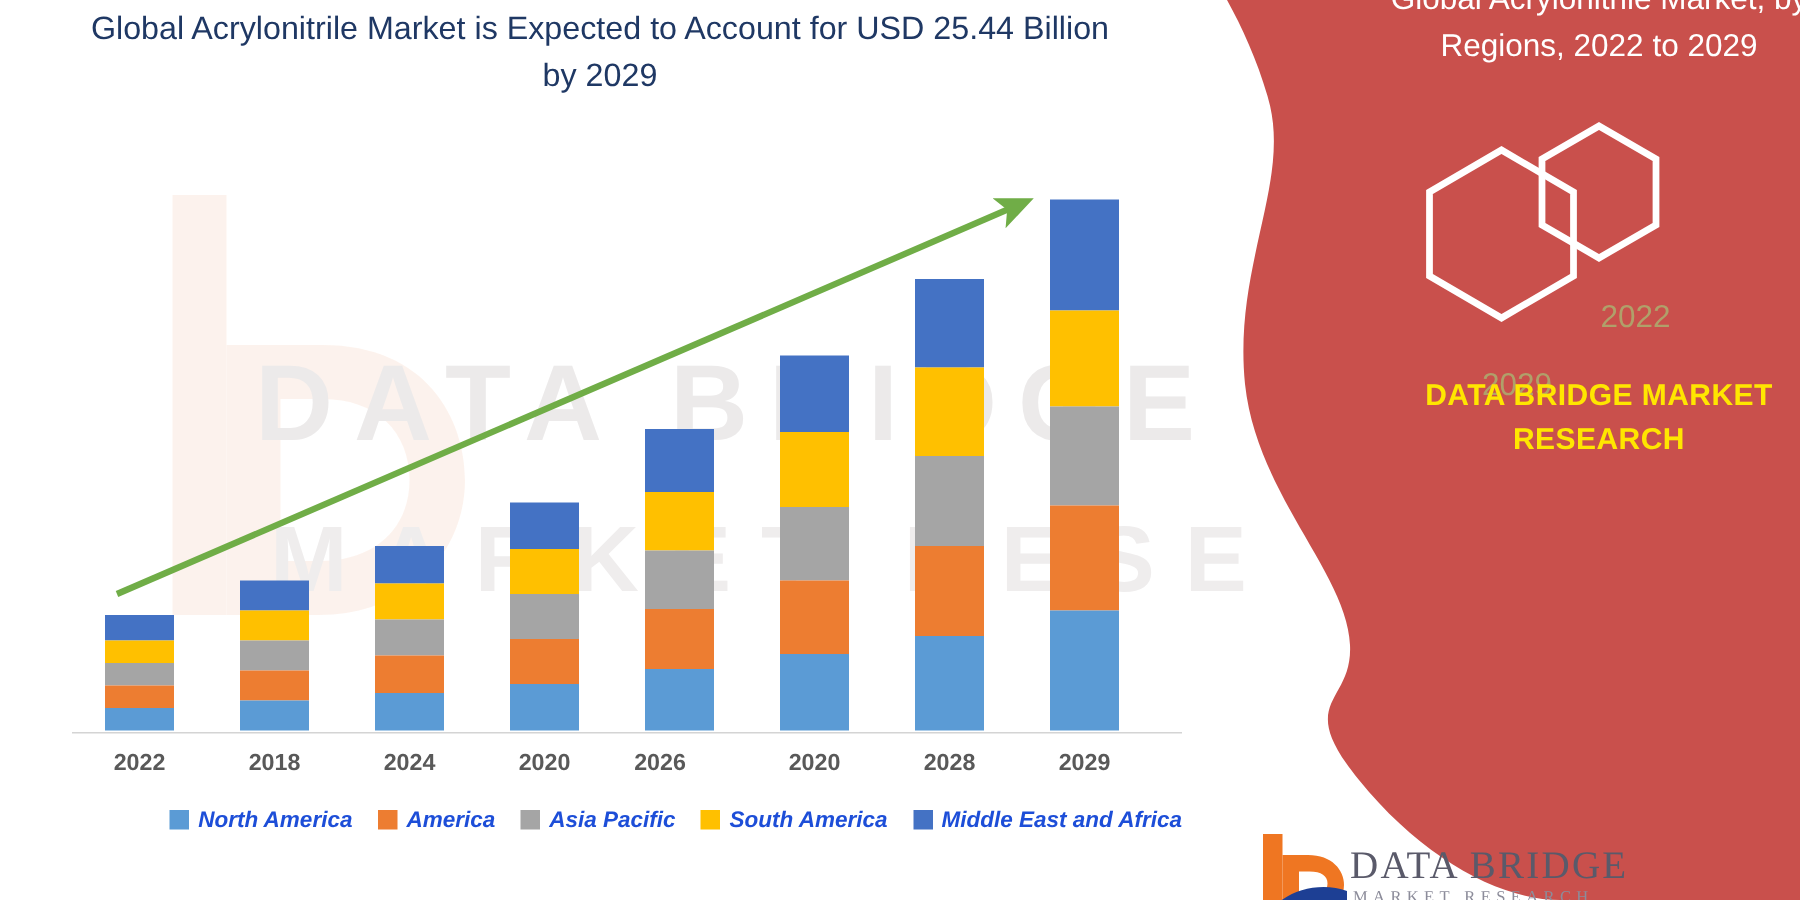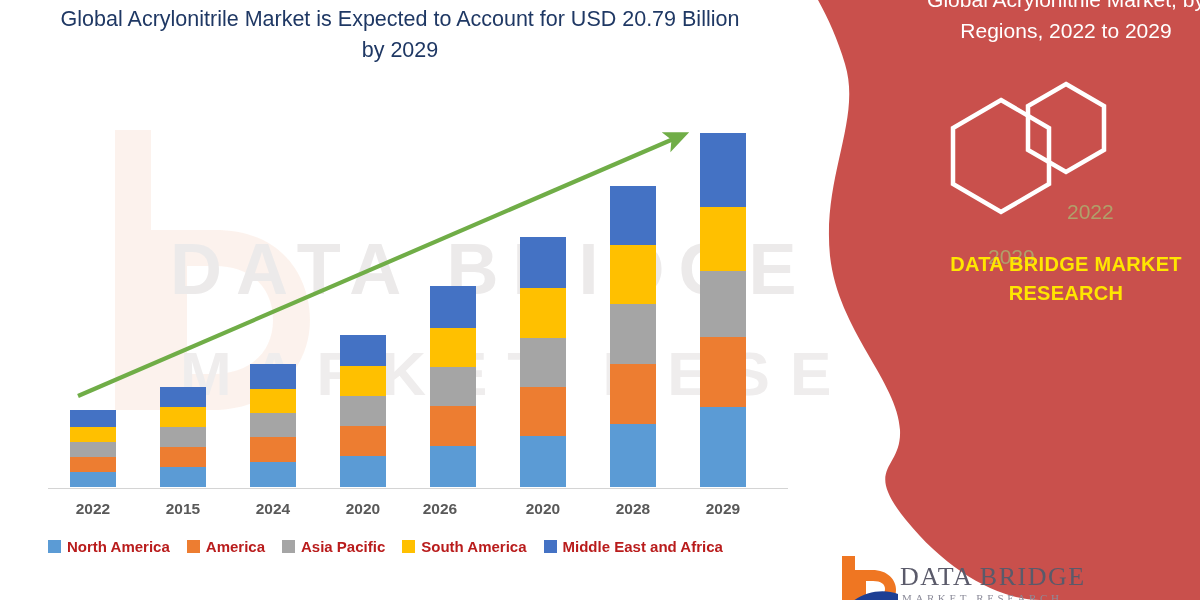--- a/index.html
+++ b/index.html
@@ -109,25 +109,26 @@
   }
 
   
   .legend {
     position: absolute;
     left: 48px;
     top: 538px;
     width: 740px;
     display: flex;
     align-items: center;
-    justify-content: flex-start;
+    justify-content: flex-end;
     gap: 17px;
     font-size: 15px;
     font-weight: bold;
-    color: #b91c1c;
+    color: #1d4ed8;
+    font-style: italic;
   }
   .legend-item {
     display: flex;
     align-items: center;
     gap: 6px;
     white-space: nowrap;
   }
   .legend-swatch {
     width: 13px; height: 13px;
     flex: 0 0 auto;
@@ -221,21 +222,21 @@
 
     <svg class="wm-left" viewBox="0 0 230 300">
       <path d="M20 10 L56 10 L56 290 L20 290 Z" fill="#fbe9df"></path>
       <path d="M56 110 L120 110 C190 110 215 160 215 200 C215 250 175 290 118 290 L56 290 Z
                M92 146 L92 254 L118 254 C155 254 178 232 178 200 C178 168 156 146 120 146 Z" fill="#fbe9df" fill-rule="evenodd"></path>
     </svg>
 
     <div class="wm-text row1">DATA BRIDGE</div>
     <div class="wm-text row2">MARKET RESEARCH</div>
 
-    <div class="chart-title">Global Acrylonitrile Market is Expected to Account for USD 20.79 Billion by 2029</div>
+    <div class="chart-title">Global Acrylonitrile Market is Expected to Account for USD 25.44 Billion by 2029</div>
 
     <div class="plot">
       <div class="axis-line"></div>
       <div id="bars">
           <div class="bar" style="left: 70px;">
             <div class="seg" style="height: 17.0578px; background: rgb(68, 114, 196);"></div>
             <div class="seg" style="height: 15.051px; background: rgb(255, 192, 0);"></div>
             <div class="seg" style="height: 15.051px; background: rgb(165, 165, 165);"></div>
             <div class="seg" style="height: 15.051px; background: rgb(237, 125, 49);"></div>
             <div class="seg" style="height: 15.051px; background: rgb(91, 155, 213);"></div>
@@ -285,21 +286,21 @@
           <div class="bar" style="left: 700px;">
             <div class="seg" style="height: 73.6497px; background: rgb(68, 114, 196);"></div>
             <div class="seg" style="height: 63.8163px; background: rgb(255, 192, 0);"></div>
             <div class="seg" style="height: 66.8265px; background: rgb(165, 165, 165);"></div>
             <div class="seg" style="height: 69.8367px; background: rgb(237, 125, 49);"></div>
             <div class="seg" style="height: 79.8707px; background: rgb(91, 155, 213);"></div>
           </div>
         </div>
       <div id="xlabels">
           <div class="xlabel" style="left: 53px;">2022</div>
-          <div class="xlabel" style="left: 143px;">2015</div>
+          <div class="xlabel" style="left: 143px;">2018</div>
           <div class="xlabel" style="left: 233px;">2024</div>
           <div class="xlabel" style="left: 323px;">2020</div>
           <div class="xlabel" style="left: 400px;">2026</div>
           <div class="xlabel" style="left: 503px;">2020</div>
           <div class="xlabel" style="left: 593px;">2028</div>
           <div class="xlabel" style="left: 683px;">2029</div>
         </div>
 
       <svg class="arrow-svg" viewBox="0 0 830 600">
         <defs>

